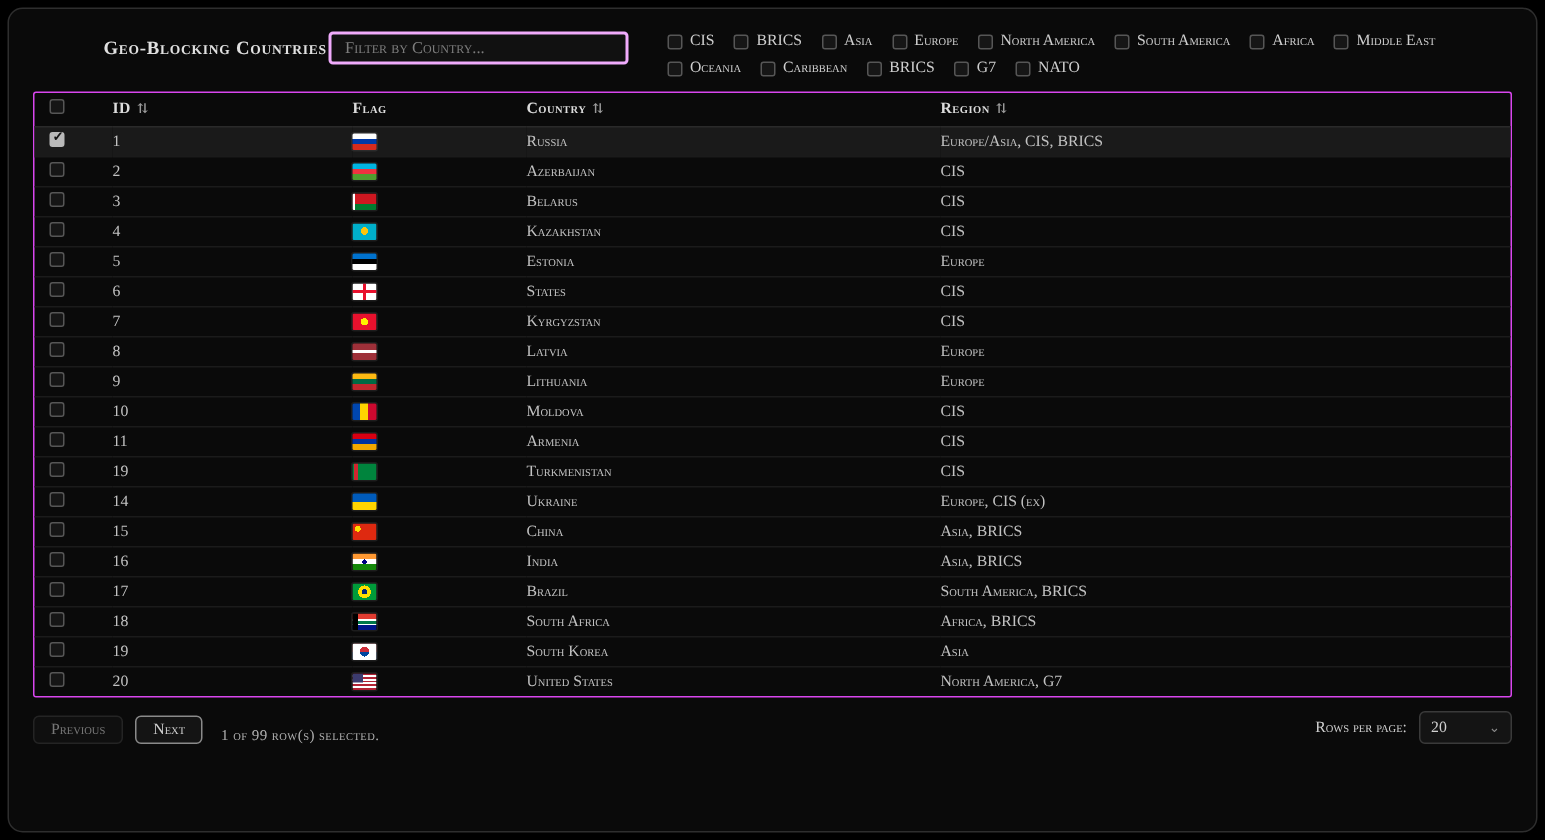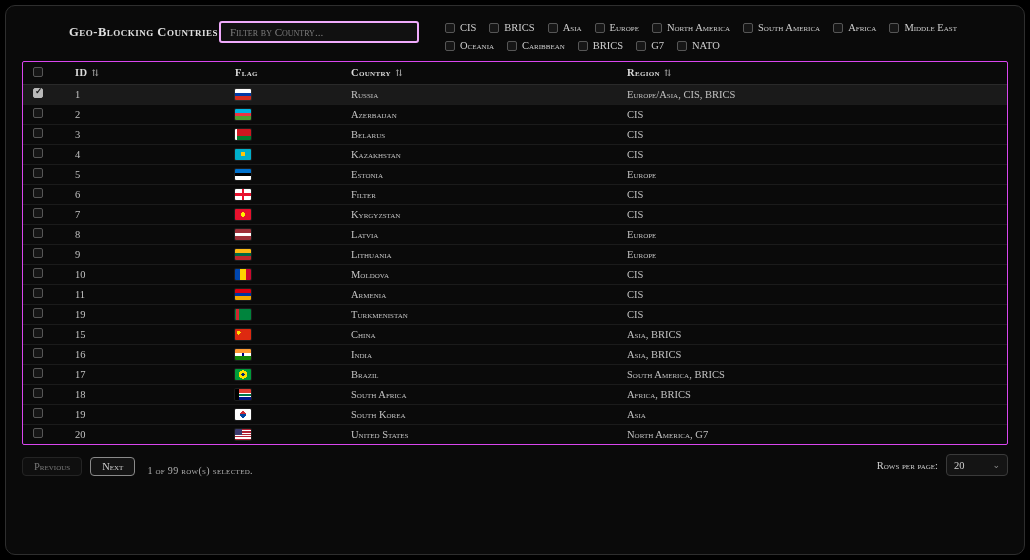--- a/index.html
+++ b/index.html
@@ -204,21 +204,21 @@
             <td class="c-check"><span class="cb"></span></td>
             <td class="c-id">5</td>
             <td class="c-flag"><span class="flag" style="background:linear-gradient(to bottom,#0072ce 0 33%,#000000 33% 66%,#ffffff 66% 100%)"></span></td>
             <td class="c-country">Estonia</td>
             <td class="c-region">Europe</td>
           </tr>
           <tr class="">
             <td class="c-check"><span class="cb"></span></td>
             <td class="c-id">6</td>
             <td class="c-flag"><span class="flag" style="background:linear-gradient(to bottom,rgba(0,0,0,0) 0 40%,#e8112d 40% 60%,rgba(0,0,0,0) 60%),linear-gradient(to right,rgba(0,0,0,0) 0 42%,#e8112d 42% 58%,rgba(0,0,0,0) 58%),#ffffff"></span></td>
-            <td class="c-country">Filter</td>
+            <td class="c-country">States</td>
             <td class="c-region">CIS</td>
           </tr>
           <tr class="">
             <td class="c-check"><span class="cb"></span></td>
             <td class="c-id">7</td>
             <td class="c-flag"><span class="flag" style="background:radial-gradient(circle at 50% 50%,#ffef00 0 2.5px,rgba(0,0,0,0) 2.5px),#e8112d"></span></td>
             <td class="c-country">Kyrgyzstan</td>
             <td class="c-region">CIS</td>
           </tr>
           <tr class="">
@@ -248,20 +248,27 @@
             <td class="c-flag"><span class="flag" style="background:linear-gradient(to bottom,#d90012 0 33%,#0033a0 33% 66%,#f2a800 66% 100%)"></span></td>
             <td class="c-country">Armenia</td>
             <td class="c-region">CIS</td>
           </tr>
           <tr class="">
             <td class="c-check"><span class="cb"></span></td>
             <td class="c-id">19</td>
             <td class="c-flag"><span class="flag" style="background:linear-gradient(to right,rgba(0,0,0,0) 0 8%,#d22630 8% 24%,rgba(0,0,0,0) 24%),#00843d"></span></td>
             <td class="c-country">Turkmenistan</td>
             <td class="c-region">CIS</td>
+          </tr>
+          <tr class="">
+            <td class="c-check"><span class="cb"></span></td>
+            <td class="c-id">14</td>
+            <td class="c-flag"><span class="flag" style="background:linear-gradient(to bottom,#005bbb 0 50%,#ffd500 50% 100%)"></span></td>
+            <td class="c-country">Ukraine</td>
+            <td class="c-region">Europe, CIS (ex)</td>
           </tr>
           <tr class="">
             <td class="c-check"><span class="cb"></span></td>
             <td class="c-id">15</td>
             <td class="c-flag"><span class="flag" style="background:radial-gradient(circle at 22% 32%,#ffde00 0 2px,rgba(0,0,0,0) 2px),#de2910"></span></td>
             <td class="c-country">China</td>
             <td class="c-region">Asia, BRICS</td>
           </tr>
           <tr class="">
             <td class="c-check"><span class="cb"></span></td>

